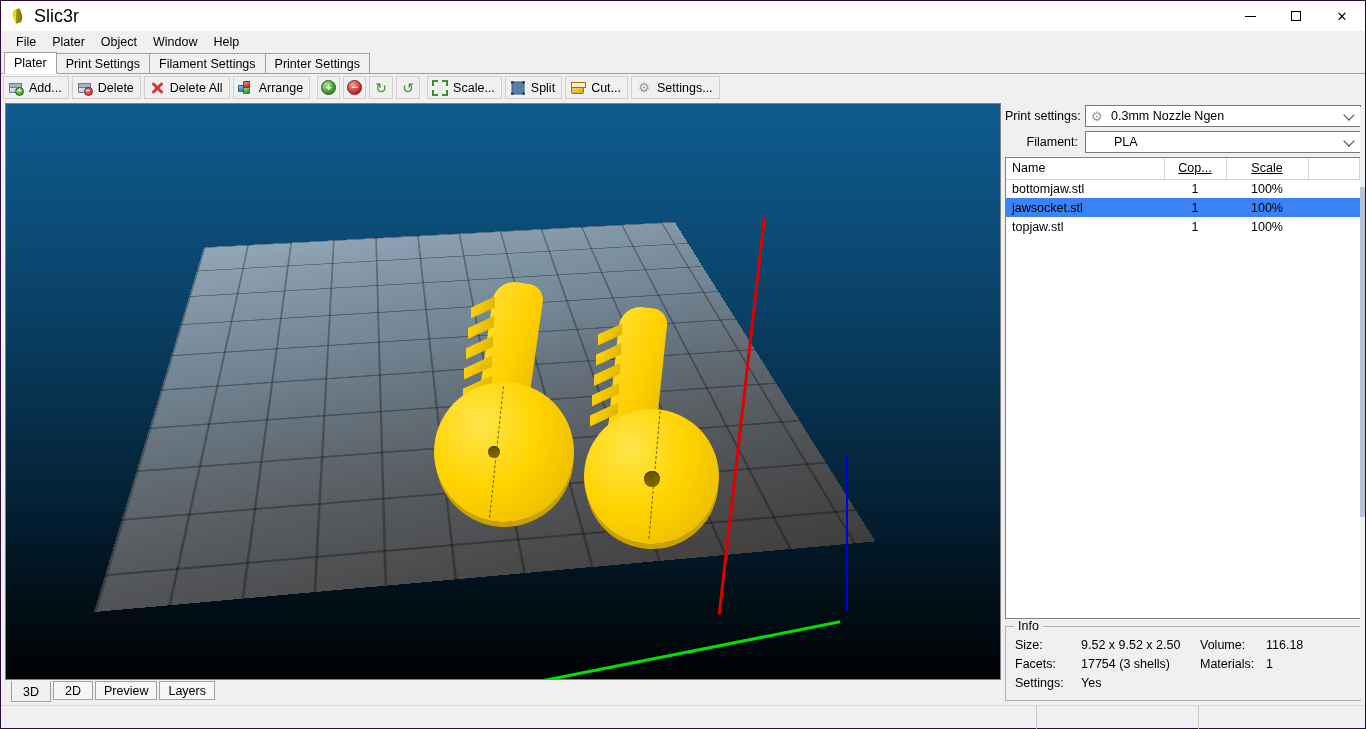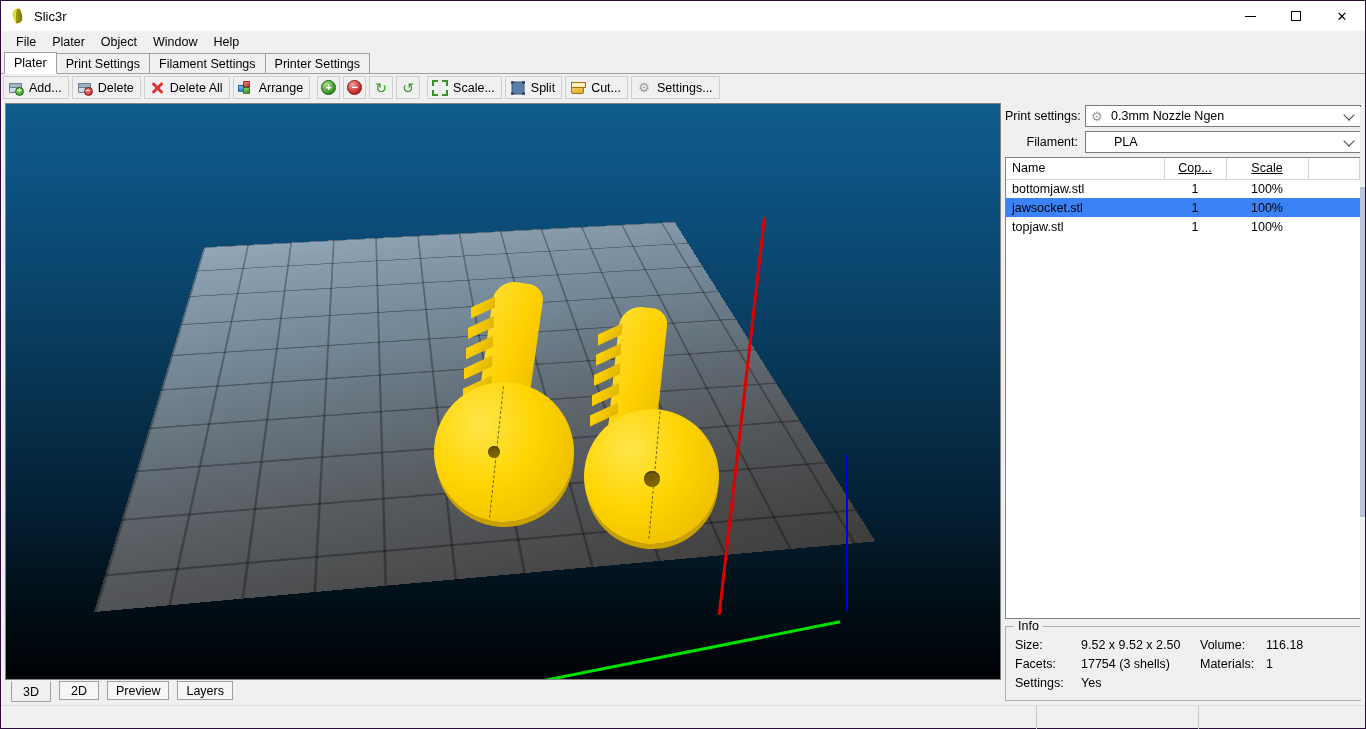--- a/index.html
+++ b/index.html
@@ -30,21 +30,21 @@
     width: 16px; height: 16px; margin-left: 9px; margin-right: 8px;
     position: relative; flex: 0 0 16px;
   }
   .app-icon .blade {
     position: absolute; left: 3px; top: 1px;
     width: 9px; height: 14px;
     background: linear-gradient(110deg,#c9c900 0%, #e8e832 40%, #9a9a00 42%, #6d6d00 100%);
     border-radius: 50% 20% 50% 20%;
     transform: rotate(-18deg);
   }
-  .title-text { font-size: 13px; color: #000; }
+  .title-text { font-size: 18px; color: #000; }
   .winbtns { position: absolute; right: 0; top: 0; height: 30px; display: flex; }
   .winbtn {
     width: 46px; height: 30px; display: flex;
     align-items: center; justify-content: center;
     font-size: 11px; color: #000;
   }
   .glyph-min { width: 11px; height: 1px; background: #000; }
   .glyph-max { width: 10px; height: 10px; border: 1px solid #000; }
   .glyph-close { font-size: 13px; line-height: 1; }
 
@@ -242,21 +242,21 @@
     flex: 0 0 24px; height: 24px;
     display: flex; align-items: flex-start;
     padding-left: 6px; margin-top: 1px;
   }
   .vtab {
     height: 19px; min-width: 40px; padding: 0 8px;
     display: flex; align-items: center; justify-content: center;
     font-size: 12.5px;
     background: #f6f6f6;
     border: 1px solid #a0a0a0;
-    margin-right: 8px;
+    margin-right: 2px;
   }
   .vtab.active { background: #f0f0f0; border-top-color:#f0f0f0; height: 21px; }
 
   
   .right-pane {
     flex: 0 0 362px; width: 362px;
     display: flex; flex-direction: column;
     padding: 4px 4px 0 2px;
     min-height: 0;
     justify-content: flex-end;

